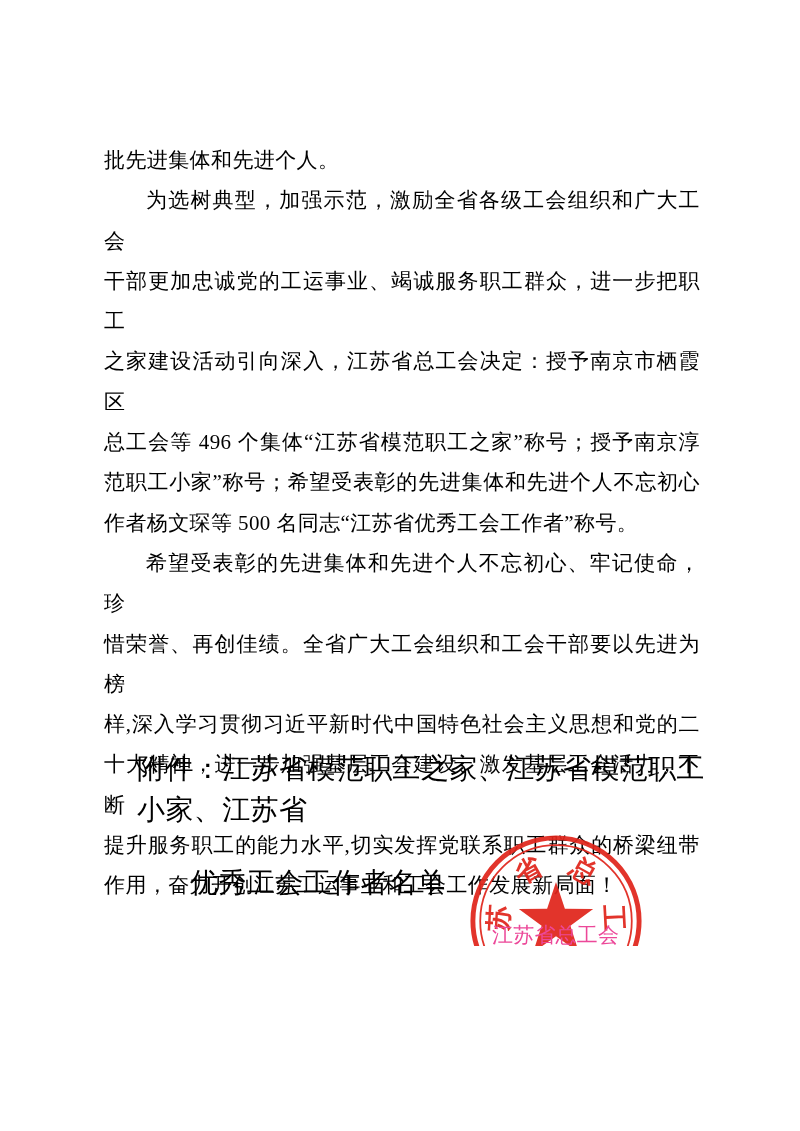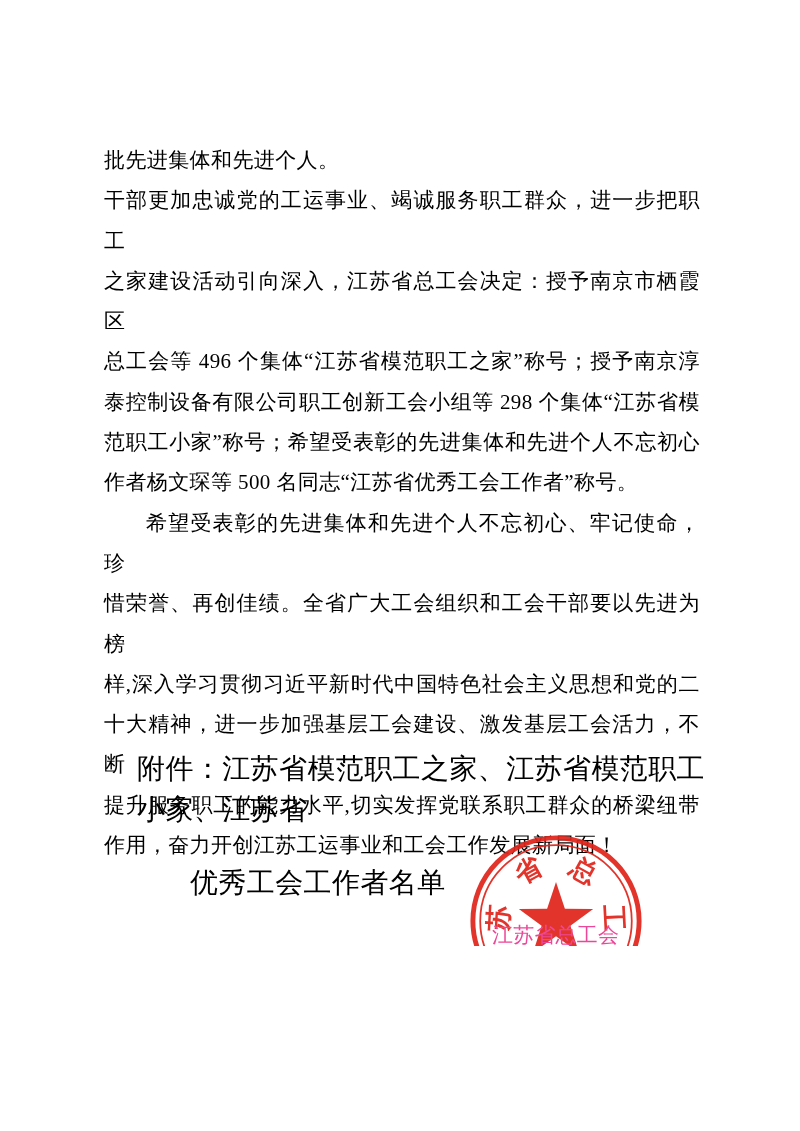--- a/index.html
+++ b/index.html
@@ -51,24 +51,24 @@
   #page-number .dash{color:#8a8a8a;}
   #page-number .num{color:#000;padding:0 8px;}
 </style>
 </head>
 <body>
 
 <div id="page">
 
   <div id="body-text">
     <div class="bline">批先进集体和先进个人。</div>
+    <div class="bline full indent">为选树典型，加强示范，激励全省各级工会组织和广大工会</div>
     <div class="bline full">干部更加忠诚党的工运事业、竭诚服务职工群众，进一步把职工</div>
     <div class="bline full">之家建设活动引向深入，江苏省总工会决定：授予南京市栖霞区</div>
     <div class="bline full">总工会等 496 个集体“江苏省模范职工之家”称号；授予南京淳</div>
-    <div class="bline full">泰控制设备有限公司职工创新工会小组等 298 个集体“江苏省模</div>
     <div class="bline full">范职工小家”称号；希望受表彰的先进集体和先进个人不忘初心</div>
     <div class="bline">作者杨文琛等 500 名同志“江苏省优秀工会工作者”称号。</div>
     <div class="bline full indent">希望受表彰的先进集体和先进个人不忘初心、牢记使命，珍</div>
     <div class="bline full">惜荣誉、再创佳绩。全省广大工会组织和工会干部要以先进为榜</div>
     <div class="bline full">样,深入学习贯彻习近平新时代中国特色社会主义思想和党的二</div>
     <div class="bline full">十大精神，进一步加强基层工会建设、激发基层工会活力，不断</div>
     <div class="bline full">提升服务职工的能力水平,切实发挥党联系职工群众的桥梁纽带</div>
     <div class="bline">作用，奋力开创江苏工运事业和工会工作发展新局面！</div>
   </div>
 

